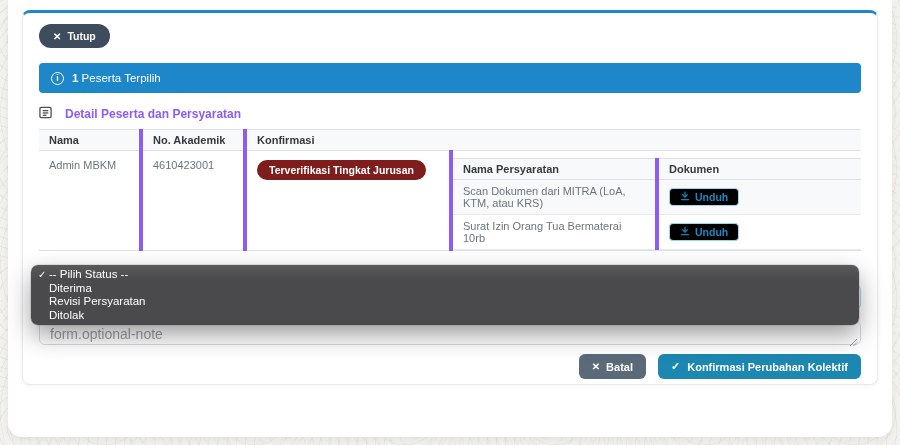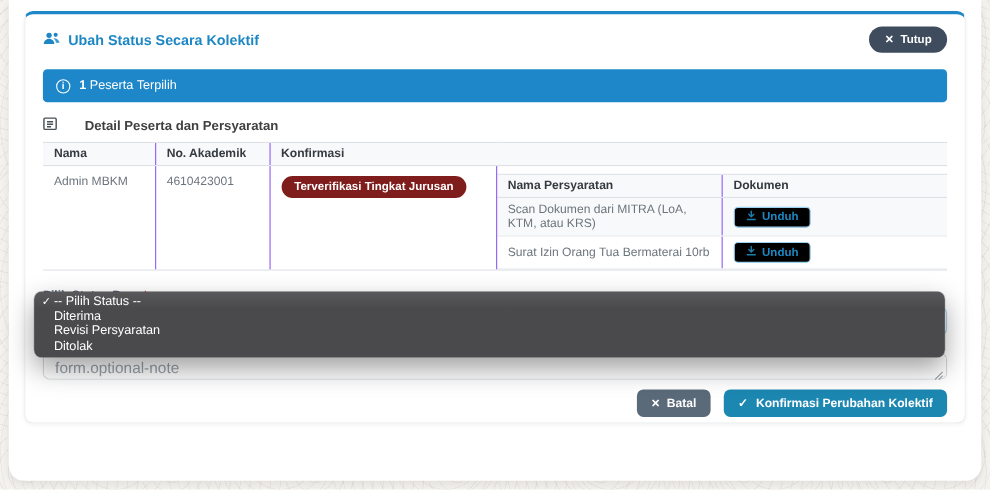--- a/index.html
+++ b/index.html
@@ -39,30 +39,30 @@
   
   .banner {
     margin:6px 16px 0; background:#1d87c9; color:#fff; border-radius:4px;
     padding:0 12px; height:30px; display:flex; align-items:center; gap:8px; font-size:11.5px;
   }
   .banner b { font-weight:bold; }
   .info-icon { width:13px; height:13px; border:1.3px solid #fff; border-radius:50%;
     display:flex; align-items:center; justify-content:center; font-size:9px; font-weight:bold; font-style:normal; }
 
   
-  .section-title { margin:13px 16px 7px; display:flex; align-items:center; gap:25px;
-    color:#404040; font-weight:bold; font-size:12px; }
+  .section-title { margin:13px 16px 7px; display:flex; align-items:center; gap:13px;
+    color:#8b5cf6; font-weight:bold; font-size:12px; }
 
   
   .main-table { margin:0 16px; width:calc(100% - 32px); border-collapse:collapse; font-size:11px; }
   .main-table th {
     background:#f8f9fa; text-align:left; color:#343a40; font-weight:bold;
     padding:4px 10px; border-top:1px solid #dee2e6; border-bottom:1px solid #dee2e6;
   }
-  .main-table th + th, .main-table td + td { border-left:1px solid #8b5cf6; }
+  .main-table th + th, .main-table td + td { border-left:4px solid #8b5cf6; }
   .main-table td { padding:8px 10px; color:#6c757d; vertical-align:top; border-bottom:1px solid #dee2e6; }
   .main-table td.req-cell { padding:7px 0 0 0; }
 
   .badge {
     display:inline-block; background:#7f1d1d; color:#fff; font-size:10.5px; font-weight:bold;
     padding:4px 12px; border-radius:12px; margin-top:1px;
   }
 
   
   .nested-table { width:100%; border-collapse:collapse; font-size:11px; }
@@ -121,31 +121,20 @@
   }
 </style>
 </head>
 <body>
 
 <div class="outer-panel"></div>
 
 <div class="modal-card">
 
   <div class="modal-header">
-    <div class="modal-title">
-      <span>
-        <svg width="16" height="13" viewBox="0 0 20 16" fill="#1d87c4">
-          <circle cx="7" cy="5" r="3"></circle>
-            <path d="M1 15c0-3.3 2.7-6 6-6s6 2.7 6 6z"></path>
-          <circle cx="14.5" cy="4.5" r="2.3"></circle>
-            <path d="M13.4 8.2c2.9.2 5.2 2.4 5.6 5.3h-4.2c-.2-2-1.2-3.9-2.8-5.1z" opacity=".85"></path>
-        </svg>
-      </span>
-      <span>Ubah Status Secara Kolektif</span>
-    </div>
     <button class="btn-close">
       <span class="glyph-x">✕</span>
       <span>Tutup</span>
     </button>
   </div>
 
   <div class="banner">
     <i class="info-icon">i</i>
     <span>
       <b>1</b>

